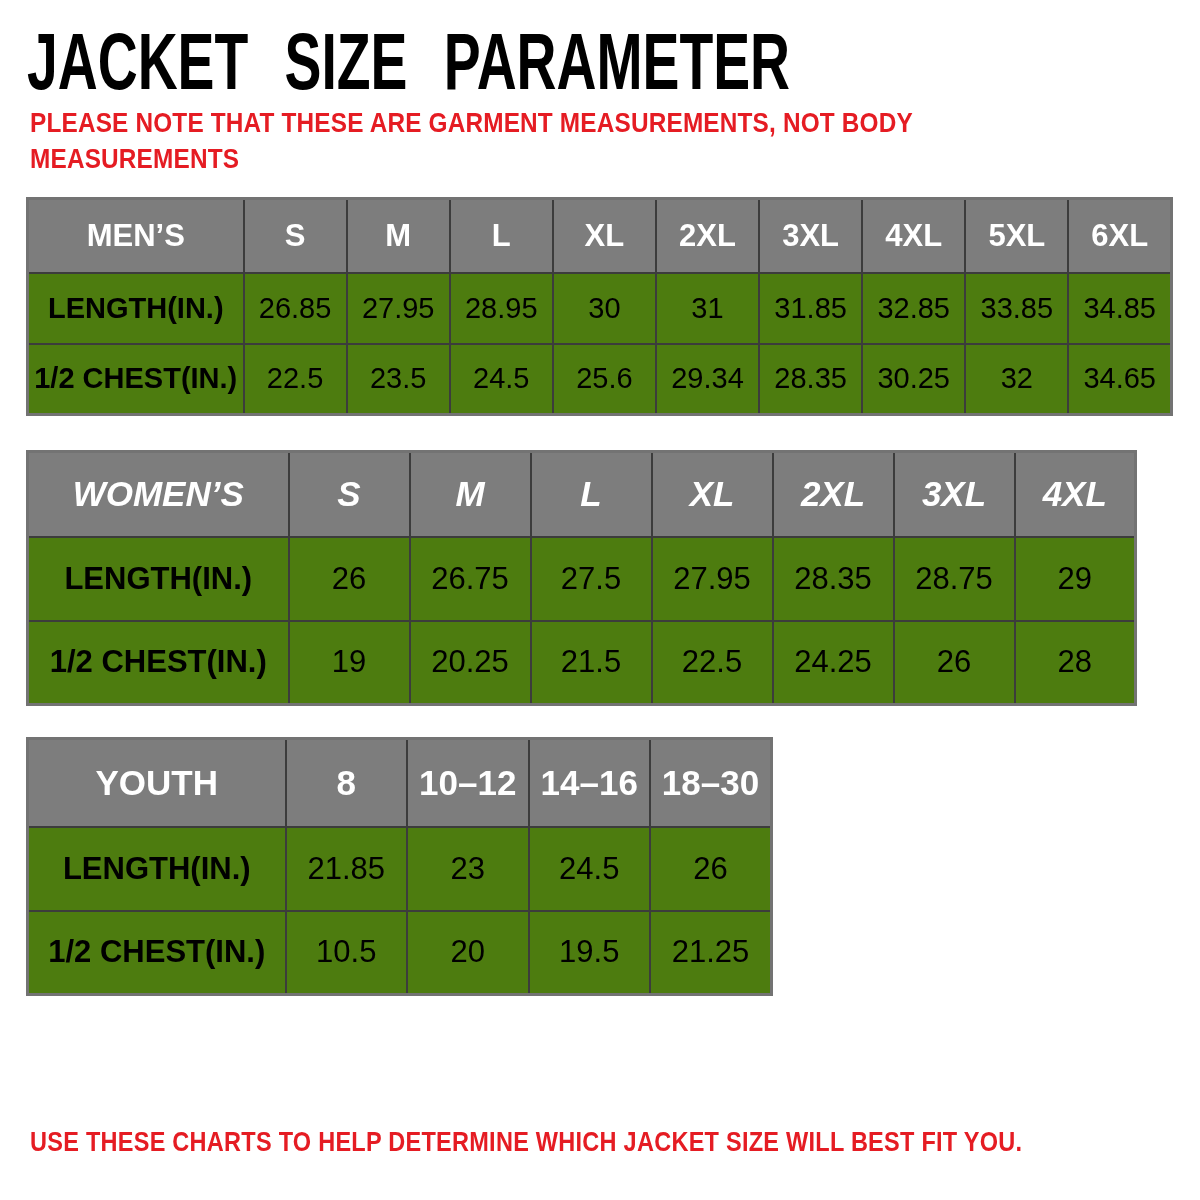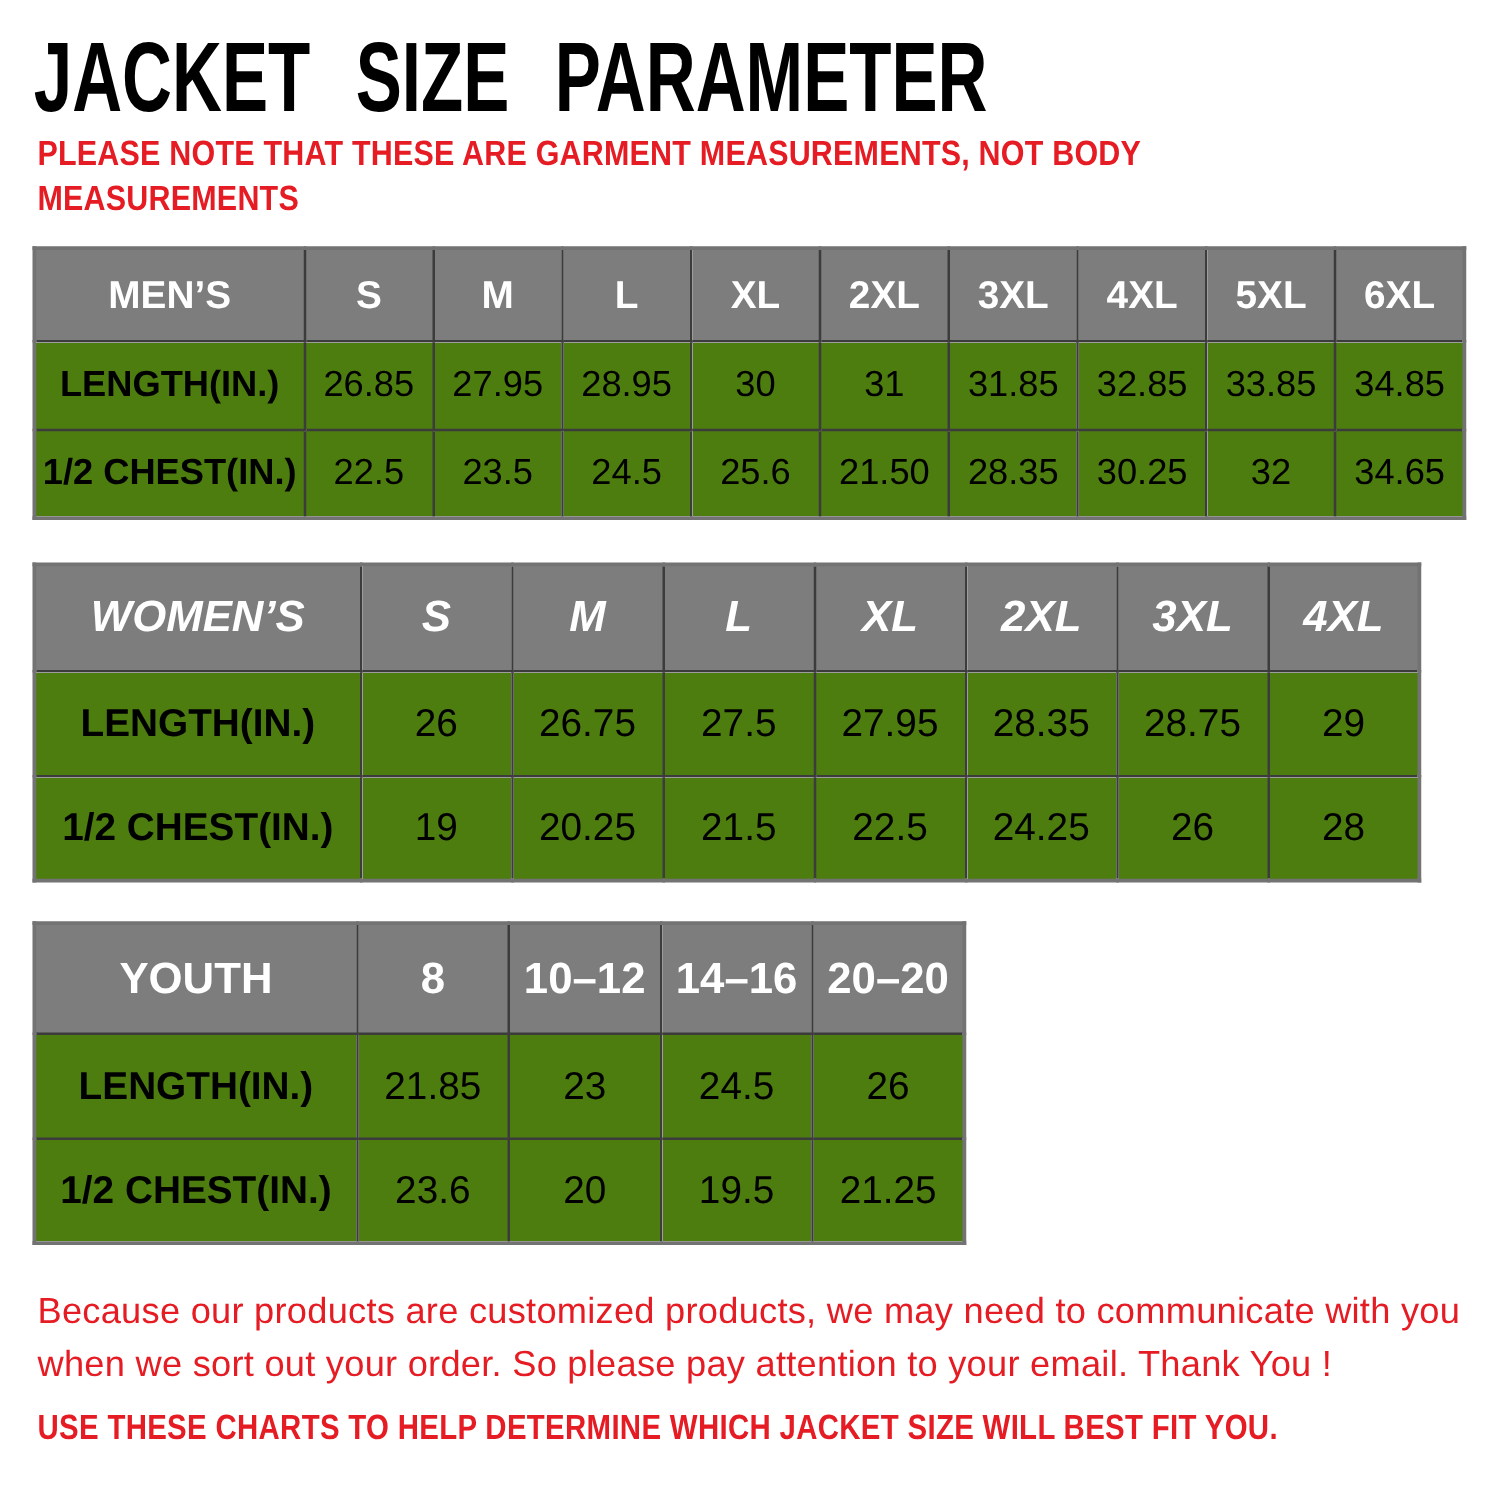--- a/index.html
+++ b/index.html
@@ -126,21 +126,21 @@
             <td>32.85</td>
             <td>33.85</td>
             <td>34.85</td>
           </tr>
           <tr>
             <td>1/2 CHEST(IN.)</td>
             <td>22.5</td>
             <td>23.5</td>
             <td>24.5</td>
             <td>25.6</td>
-            <td>21.50</td>
+            <td>29.34</td>
             <td>28.35</td>
             <td>30.25</td>
             <td>32</td>
             <td>34.65</td>
           </tr>
         </tbody>
       </table>
     </div>
 
   <div class="table-wrap womens">
@@ -183,39 +183,38 @@
     </div>
 
   <div class="table-wrap youth">
       <table>
         <thead>
           <tr>
             <th>YOUTH</th>
             <th>8</th>
             <th>10–12</th>
             <th>14–16</th>
-            <th>20–20</th>
+            <th>18–30</th>
           </tr>
         </thead>
         <tbody>
           <tr>
             <td>LENGTH(IN.)</td>
             <td>21.85</td>
             <td>23</td>
             <td>24.5</td>
             <td>26</td>
           </tr>
           <tr>
             <td>1/2 CHEST(IN.)</td>
-            <td>23.6</td>
+            <td>10.5</td>
             <td>20</td>
             <td>19.5</td>
             <td>21.25</td>
           </tr>
         </tbody>
       </table>
     </div>
 
-  <div class="footer-para">Because our products are customized products, we may need to communicate with you when we sort out your order. So please pay attention to your email. Thank You !</div>
 
   <div class="footer-fit">USE THESE CHARTS TO HELP DETERMINE WHICH JACKET SIZE WILL BEST FIT YOU.</div>
 
 </div>
 
 </body></html>

